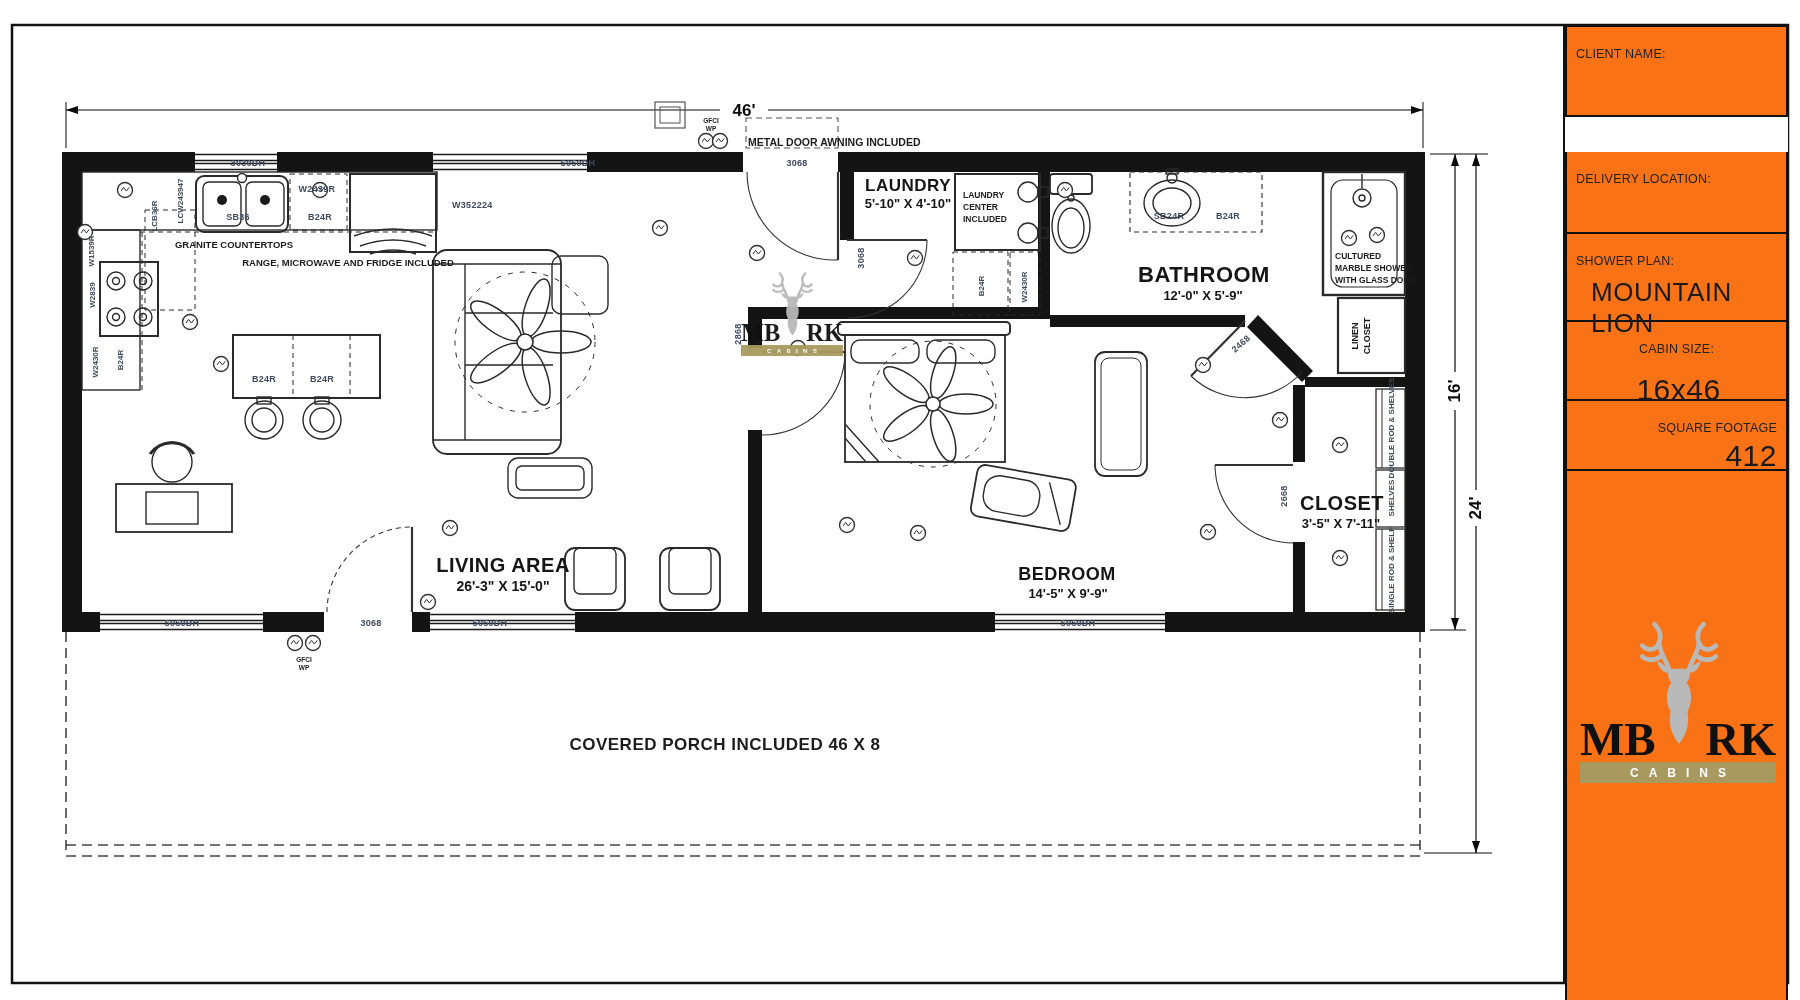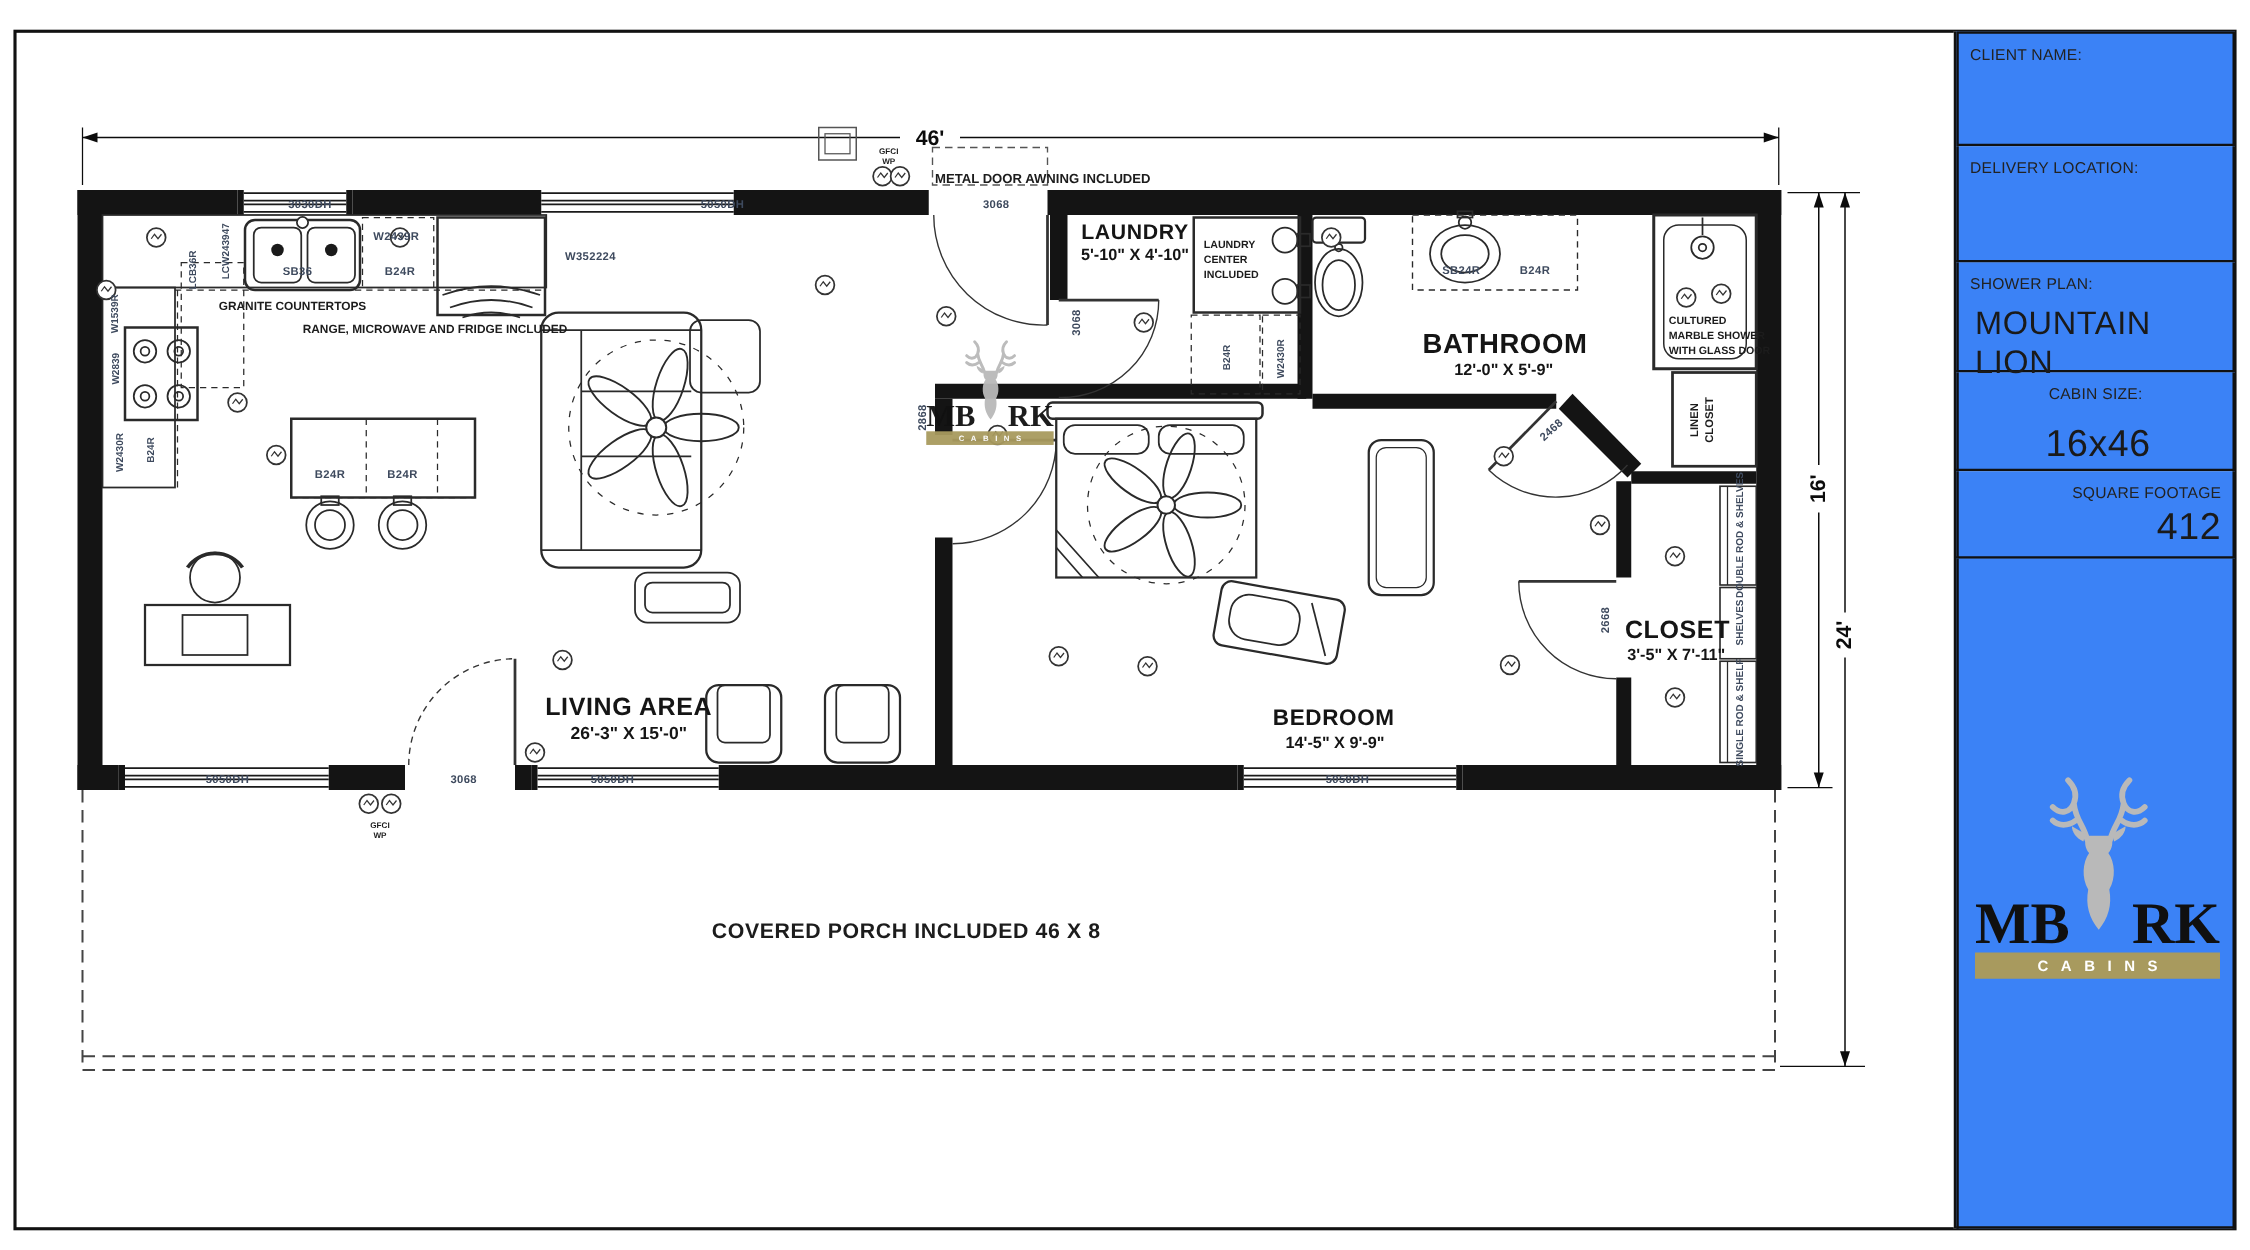--- a/index.html
+++ b/index.html
@@ -8,25 +8,25 @@
   svg text{font-family:"Liberation Sans",sans-serif;}
   .code-lb{font-size:9px;fill:#3e4a5e;font-weight:700;letter-spacing:.3px;}
   .code-sm{font-size:8px;fill:#3e4a5e;font-weight:700;}
   .room-name{font-weight:700;fill:#151515;letter-spacing:.5px;}
   .room-size{font-weight:700;fill:#151515;}
   .note{font-weight:700;fill:#1c1c1c;}
   .dim-lb{font-weight:700;fill:#0c0c0c;font-size:17px;}
   
   .titleblock{position:absolute;left:1563px;top:25px;width:225px;height:958px;
               border-left:2px solid #111;background:#fff;box-sizing:border-box;}
-  .tb-row{box-sizing:border-box;border:2px solid #111;border-top:none;padding:10px 9px;background:#3b82f6;}
+  .tb-row{box-sizing:border-box;border:2px solid #111;border-top:none;padding:20px 9px;background:#f97316;}
   .tb-row:first-child{border-top:2px solid #111;}
   .tb-label{font-size:12.5px;color:#222;letter-spacing:.2px;}
   .tb-value{color:#1a1a1a;letter-spacing:.5px;}
-  .tb-plan{font-size:26px;margin-top:9px;margin-left:4px;}
+  .tb-plan{font-size:26px;margin-top:9px;margin-left:15px;}
   .tb-size{font-size:30px;margin-top:17px;margin-left:4px;}
   .tb-sqft{font-size:30px;margin-top:4px;margin-left:4px;}
   
   .mbark{position:relative;width:196px;height:150px;}
   .mbark .deer{position:absolute;left:53px;top:-42px;width:92px;height:132px;}
   .mbark .word{position:absolute;left:0;top:56px;width:196px;display:flex;justify-content:space-between;
                font-family:"Liberation Serif",serif;font-weight:700;font-size:47px;line-height:1;color:#101010;}
   .mbark .bar{position:absolute;left:0;top:102px;width:196px;height:21px;display:flex;align-items:center;
               justify-content:center;font-size:12px;font-weight:700;color:#fff;letter-spacing:10px;text-indent:10px;}
   .logo-panel{position:absolute;left:1580px;top:660px;}
@@ -428,21 +428,21 @@
 
   <text class="code-sm" transform="rotate(-90 1394 428)" x="1394" y="428" font-size="6.5" text-anchor="middle">DOUBLE ROD &amp; SHELVES</text>
   <text class="code-sm" transform="rotate(-90 1394 498)" x="1394" y="498" font-size="6.5" text-anchor="middle">SHELVES</text>
   <text class="code-sm" transform="rotate(-90 1394 570)" x="1394" y="570" font-size="6.5" text-anchor="middle">SINGLE ROD &amp; SHELF</text>
 </svg>
 
   <div class="titleblock">
     <div class="tb-row" style="height:92px;">
       <div class="tb-label">CLIENT NAME:</div>
     </div>
-    <div class="tb-row" style="height:93px;">
+    <div class="tb-row" style="height:82px;margin-top:35px;">
       <div class="tb-label">DELIVERY LOCATION:</div>
     </div>
     <div class="tb-row" style="height:88px;">
       <div class="tb-label">SHOWER PLAN:</div>
       <div class="tb-value tb-plan">MOUNTAIN LION</div>
     </div>
     <div class="tb-row" style="height:79px;text-align:center;">
       <div class="tb-label">CABIN SIZE:</div>
       <div class="tb-value tb-size">16x46</div>
     </div>

